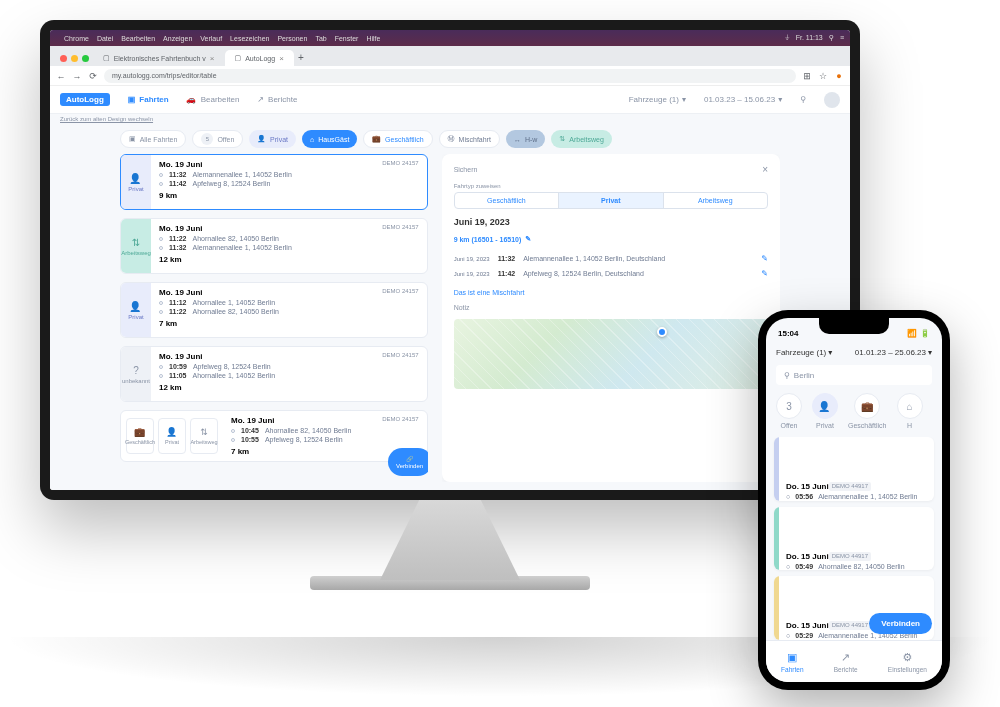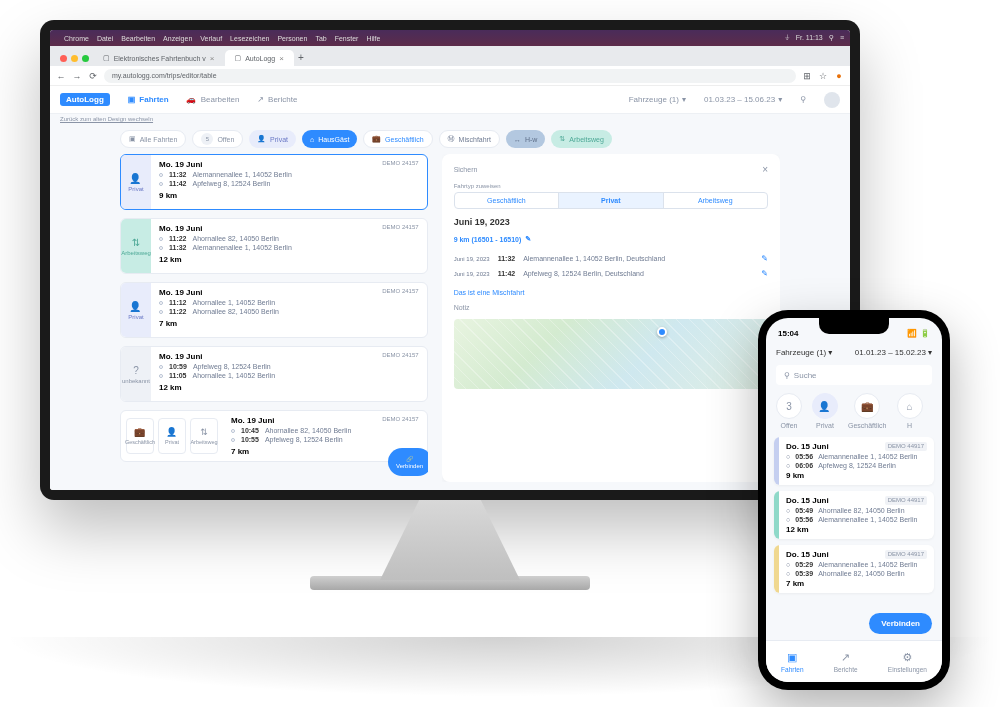--- a/index.html
+++ b/index.html
@@ -112,21 +112,21 @@
 .ph-search { margin:4px 10px; height:20px; background:#fff; border-radius:4px; display:flex; align-items:center; padding:0 8px; font-size:8px; color:#8a94a6; gap:4px;}
 .ph-chips { display:flex; gap:10px; padding:4px 10px 8px; }
 .ph-chip { display:flex; flex-direction:column; align-items:center; font-size:7px; color:#8a94a6; gap:3px;}
 .ph-chip .circ { width:26px; height:26px; border-radius:50%; background:#fff; border:1px solid #e7ebf2; display:flex;align-items:center;justify-content:center;font-size:10px;color:#8a94a6;}
 .ph-chip.priv .circ{background:#e8ecfb;border-color:#e8ecfb;color:#6b79c6;}
 .ph-trips { flex:1; display:flex; flex-direction:column; gap:6px; padding:0 8px; overflow:hidden;}
 .ph-trip { background:#fff; border-radius:6px; display:flex; box-shadow:0 1px 3px rgba(0,0,0,.05); overflow:hidden;}
 .ph-side{width:5px;}
 .ph-side.pv{background:#c5cff0;} .ph-side.ab{background:#8fd9c9;} .ph-side.yl{background:#f0d890;}
 .ph-body{flex:1;padding:5px 7px;font-size:7px;display:flex;flex-direction:column;gap:2px;}
-.ph-head{display:flex;justify-content:space-between;font-weight:700;font-size:8px;}
+.ph-head{display:flex;font-weight:700;font-size:8px;margin-top:40px;}
 .ph-head .dm{font-size:6px;color:#8a94a6;font-weight:400;background:#f0f2f6;padding:1px 3px;border-radius:2px;}
 .ph-line{display:flex;gap:5px;color:#6f7b92;align-items:center;}
 .ph-line .t{font-weight:600;color:#333;}
 .ph-km{font-weight:700;font-size:8px;}
 .ph-verb { position:absolute; right:10px; bottom:48px; background:#2e8bff; color:#fff; padding:6px 12px; border-radius:14px; font-size:8px; font-weight:600;}
 .ph-nav { height:42px; background:#fff; border-top:1px solid #e7ebf2; display:flex; justify-content:space-around; align-items:center; }
 .ph-nav-item { display:flex;flex-direction:column;align-items:center;font-size:6.5px;color:#8a94a6;gap:2px;}
 .ph-nav-item.act{color:#2e8bff;}
 .ph-nav-item .ic{font-size:11px;}
 
@@ -402,27 +402,27 @@
     <div class="ph-status">
       <span>15:04</span>
       <span>📶 🔋</span>
     </div>
     <div class="ph-filter">
       <span class="lbl">
           <span>Fahrzeuge (1)</span> 
           <span>▾</span>
         </span>
       <span class="lbl">
-          <span>01.01.23 – 15.02.23</span> 
+          <span>01.01.23 – 25.06.23</span> 
           <span>▾</span>
         </span>
     </div>
     <div class="ph-search">
         <span>⚲</span>
-        <span>Suche</span>
+        <span>Berlin</span>
       </div>
     <div class="ph-chips">
       <div class="ph-chip">
           <div class="circ">3</div>
           <span>Offen</span>
         </div>
       <div class="ph-chip priv">
           <div class="circ">👤</div>
           <span>Privat</span>
         </div>

